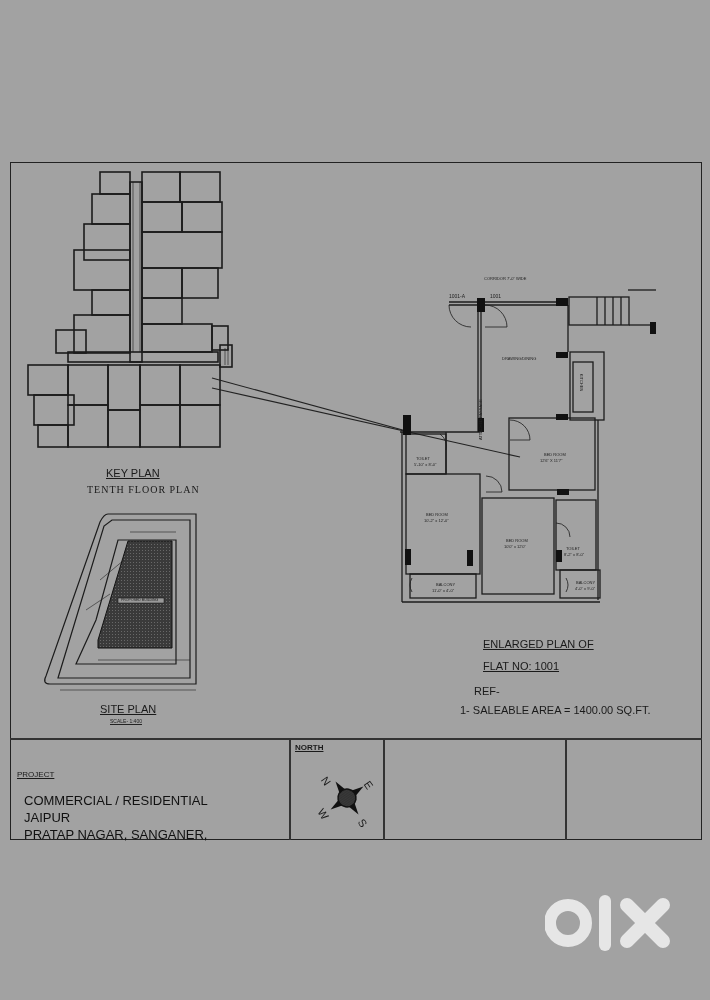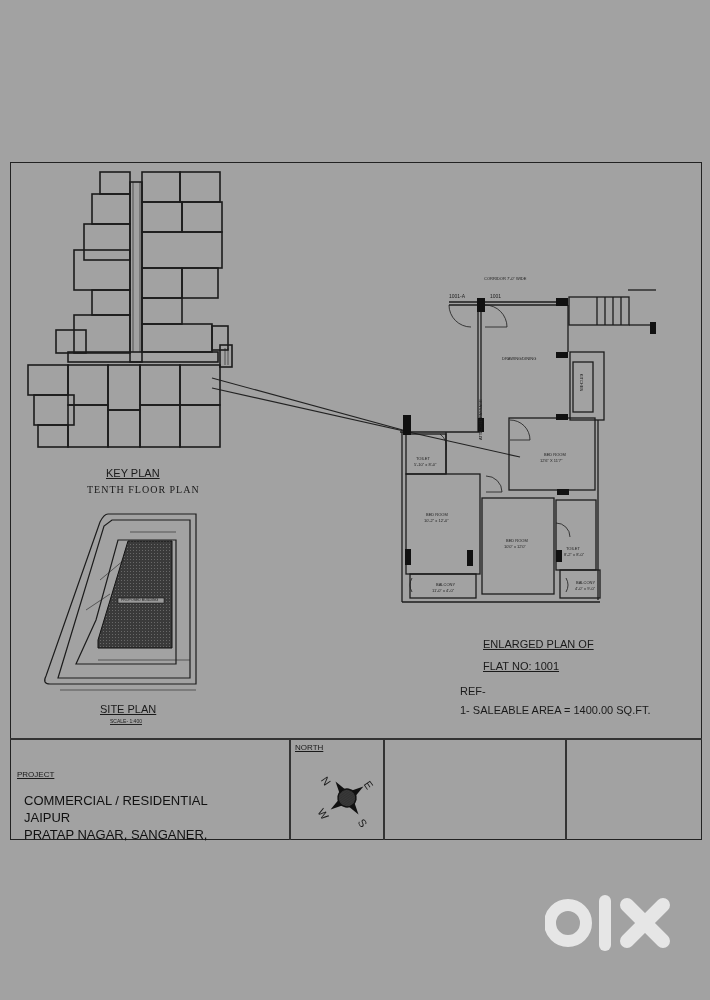--- a/index.html
+++ b/index.html
@@ -203,30 +203,30 @@
 <div class="lbl tiny" style="left:436px;top:582px;">BALCONY</div>
 <div class="lbl tiny" style="left:432px;top:588px;">11'-0" x 4'-0"</div>
 
 <div class="lbl tiny" style="left:576px;top:580px;">BALCONY</div>
 <div class="lbl tiny" style="left:575px;top:586px;">4'-0" x 9'-0"</div>
 
 <div class="lbl tiny" style="left:478px;top:440px;transform:rotate(-90deg);transform-origin:left top;">ATTACHED PASSAGE</div>
 
 <div class="lbl enl" style="left:455px;top:638px;">ENLARGED PLAN OF</div>
 <div class="lbl enl" style="left:455px;top:660px;">FLAT NO: 1001</div>
-<div class="lbl ref" style="left:460px;top:685px;">REF-</div>
+<div class="lbl ref" style="left:474px;top:685px;">REF-</div>
 <div class="lbl ref" style="left:460px;top:704px;">1- SALEABLE  AREA = 1400.00 SQ.FT.</div>
 
 <div class="lbl proj-hdr" style="left:17px;top:770px;text-align:center;">PROJECT</div>
 <div class="lbl proj-body" style="left:24px;top:760px;">
   <div>COMMERCIAL / RESIDENTIAL</div>
   <div>JAIPUR</div>
   <div>PRATAP NAGAR, SANGANER,</div>
 </div>
-<div class="lbl proj-hdr" style="left:295px;top:743px;">NORTH</div>
+<div class="lbl proj-hdr" style="left:295px;top:743px;font-weight:bold;">NORTH</div>
 
 <svg width="710" height="1000" viewBox="0 0 710 1000">
   <defs>
     <pattern id="dots" width="2" height="2" patternUnits="userSpaceOnUse">
       <rect width="2" height="2" fill="#222"></rect>
       <circle cx="1" cy="1" r="0.5" fill="#888"></circle>
     </pattern>
   </defs>
   <g transform="translate(347 798) rotate(-35)">
     <polygon points="0,-20 4,-6 0,-4 -4,-6" fill="#111"></polygon>

